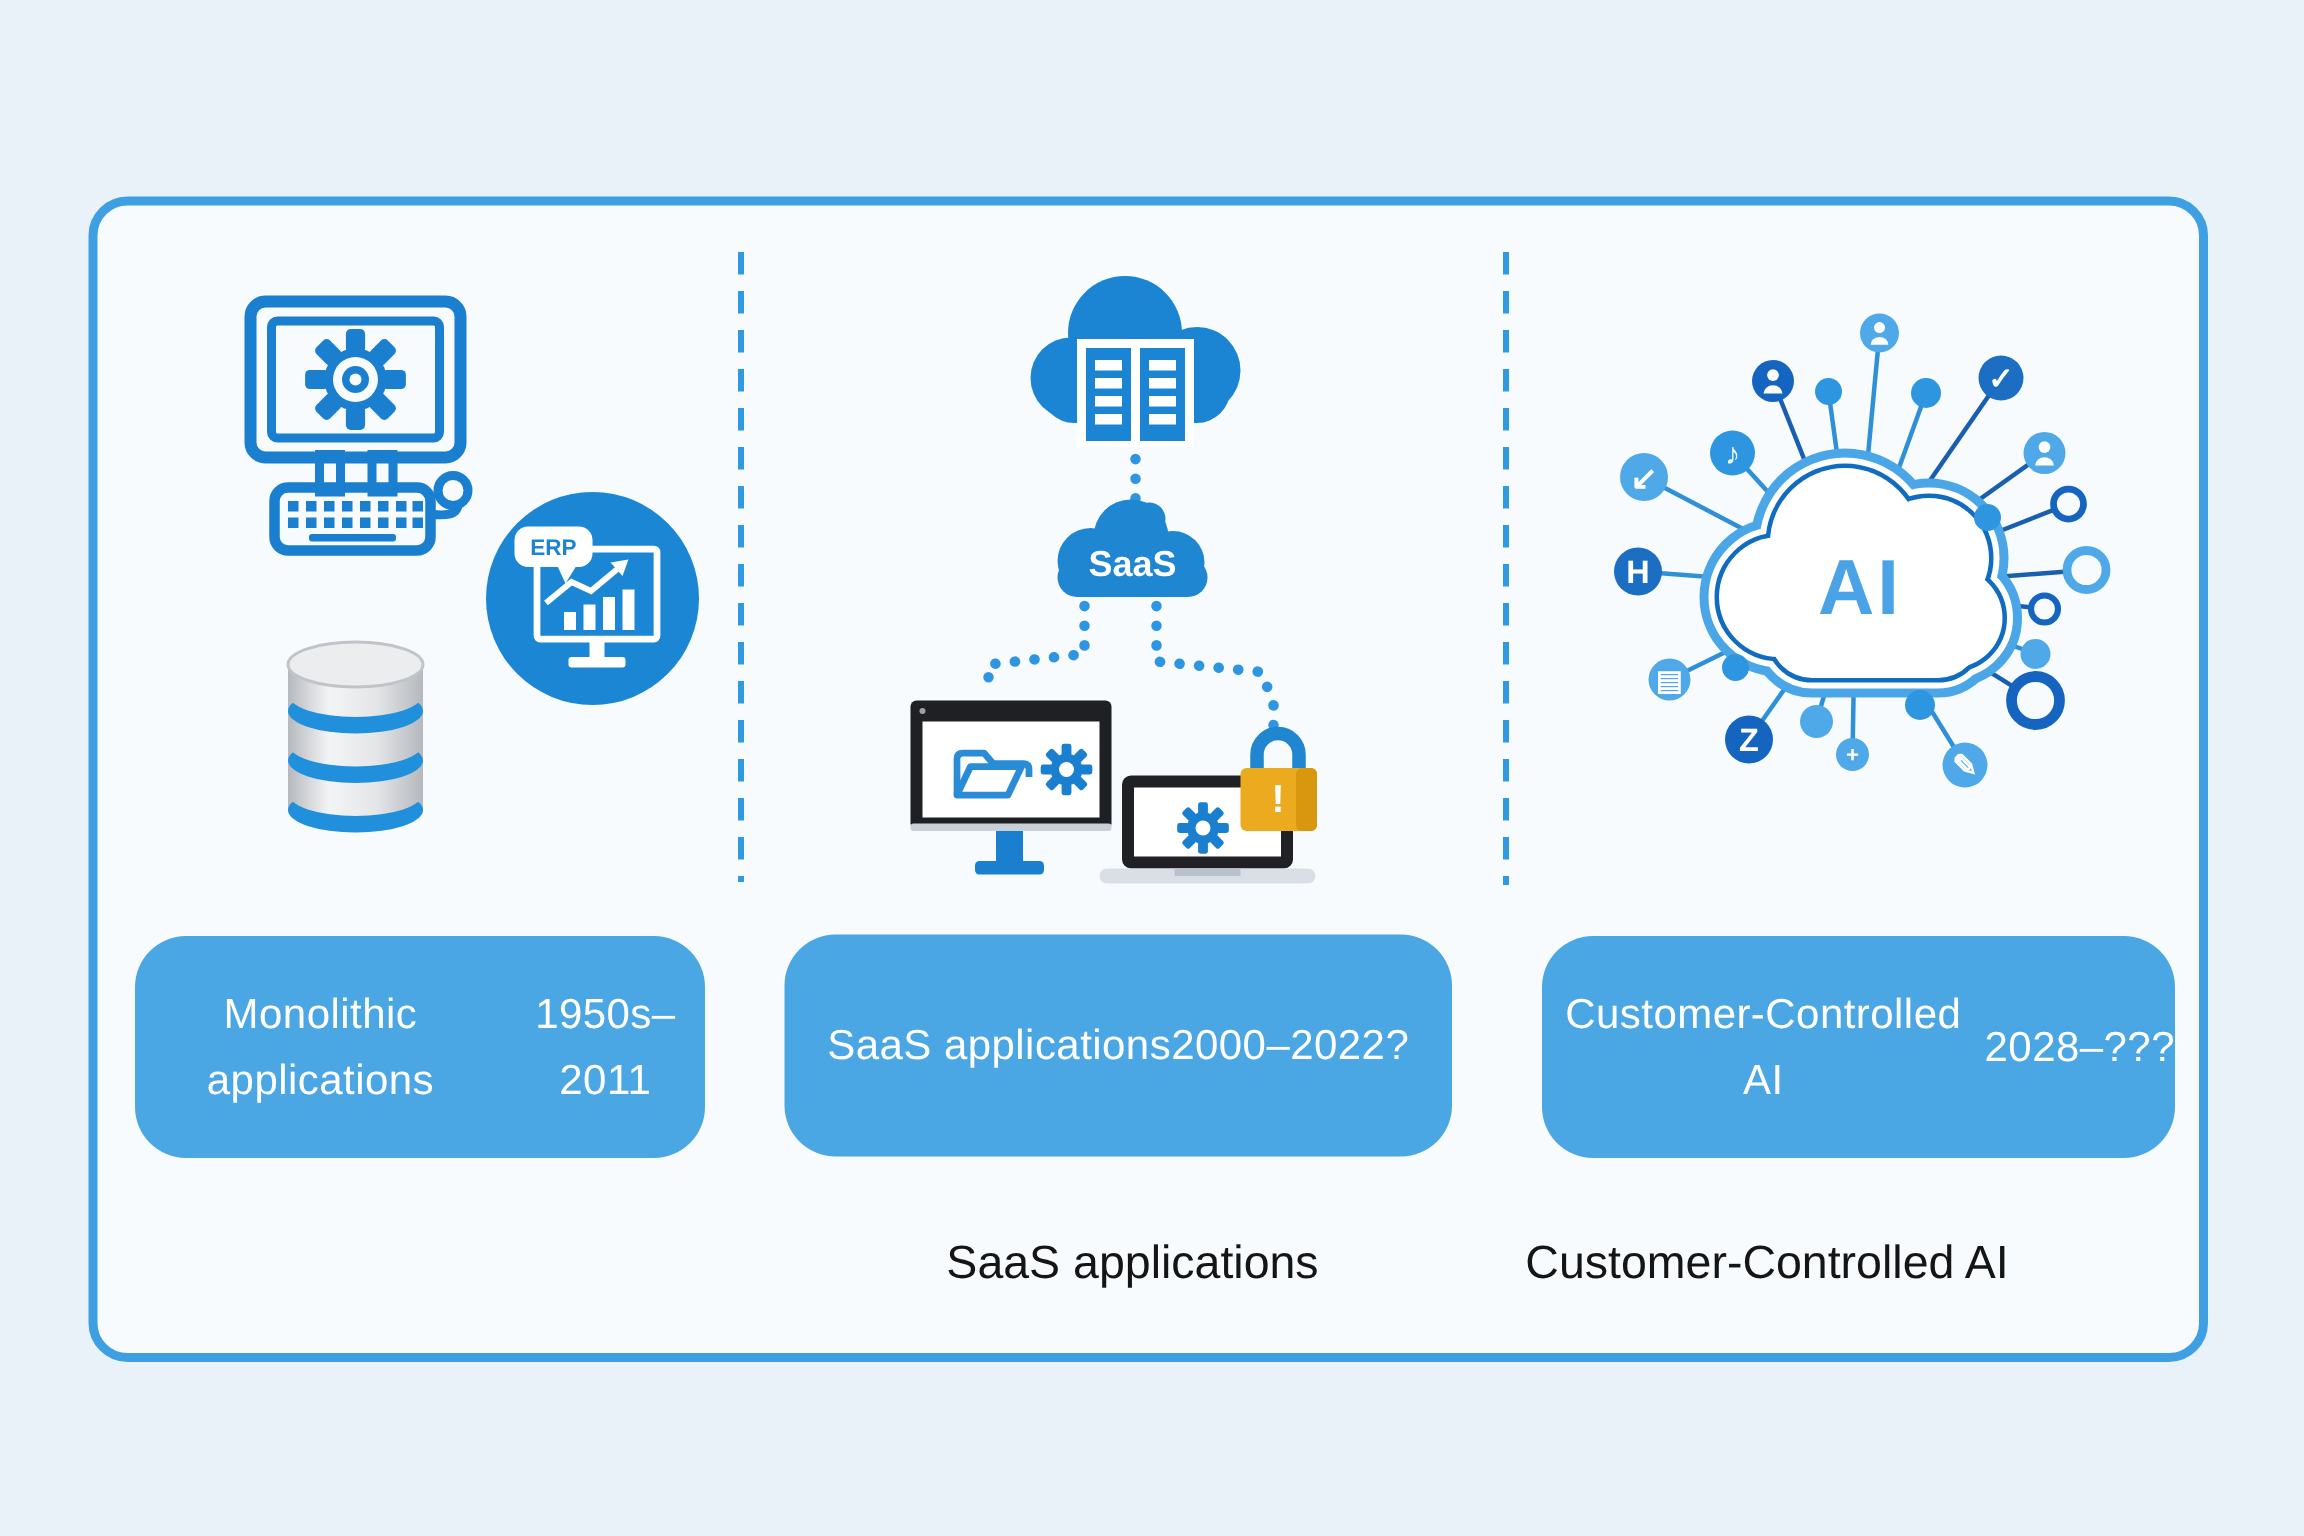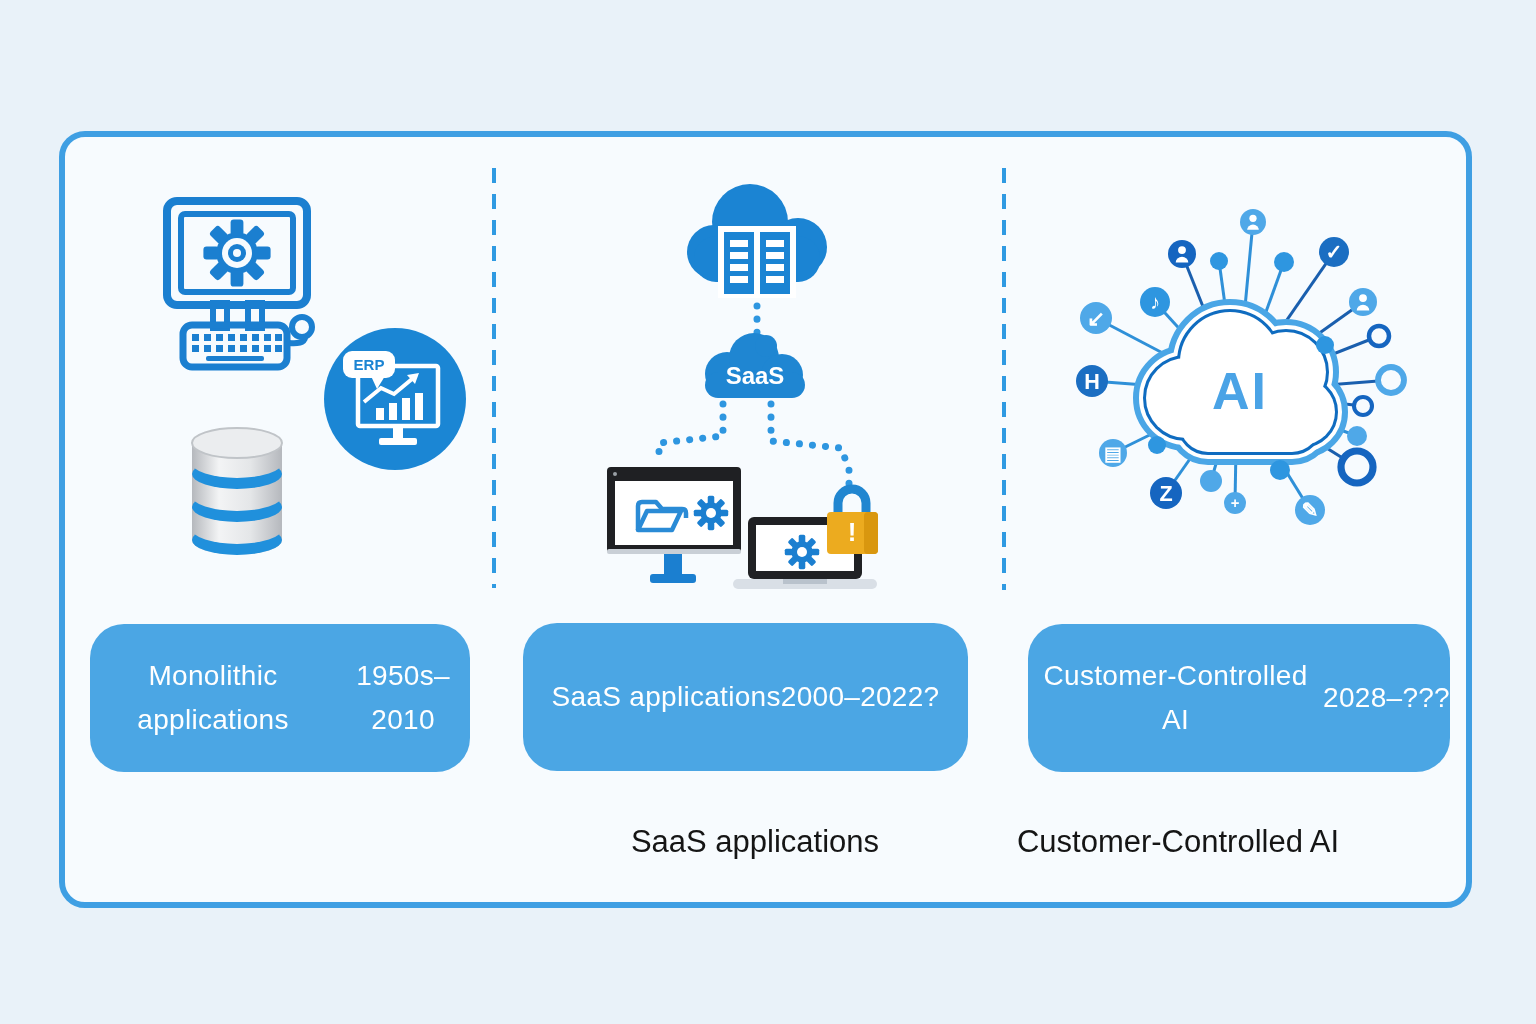--- a/index.html
+++ b/index.html
@@ -325,21 +325,21 @@
           <circle cx="1157" cy="445" r="9" fill="#2e96e0"></circle>
         </g>
         <g>
           <circle cx="1280" cy="470" r="10" fill="#2e96e0"></circle>
         </g>
       </g>
   </svg>
 
   <div class="era-box box-1">
     <span class="era-title">Monolithic applications</span>
-    <span class="era-period">1950s–2010</span>
+    <span class="era-period">1950s–2011</span>
   </div>
   <div class="era-box box-2">
     <span class="era-title">SaaS applications</span>
     <span class="era-period">2000–2022?</span>
   </div>
   <div class="era-box box-3">
     <span class="era-title">Customer-Controlled AI</span>
     <span class="era-period">2028–???</span>
   </div>
 

